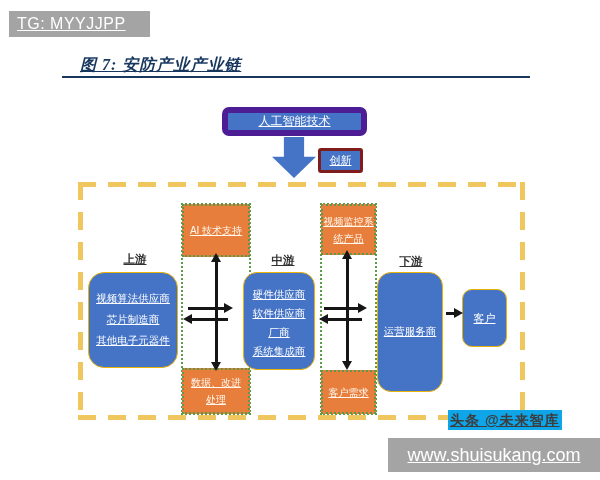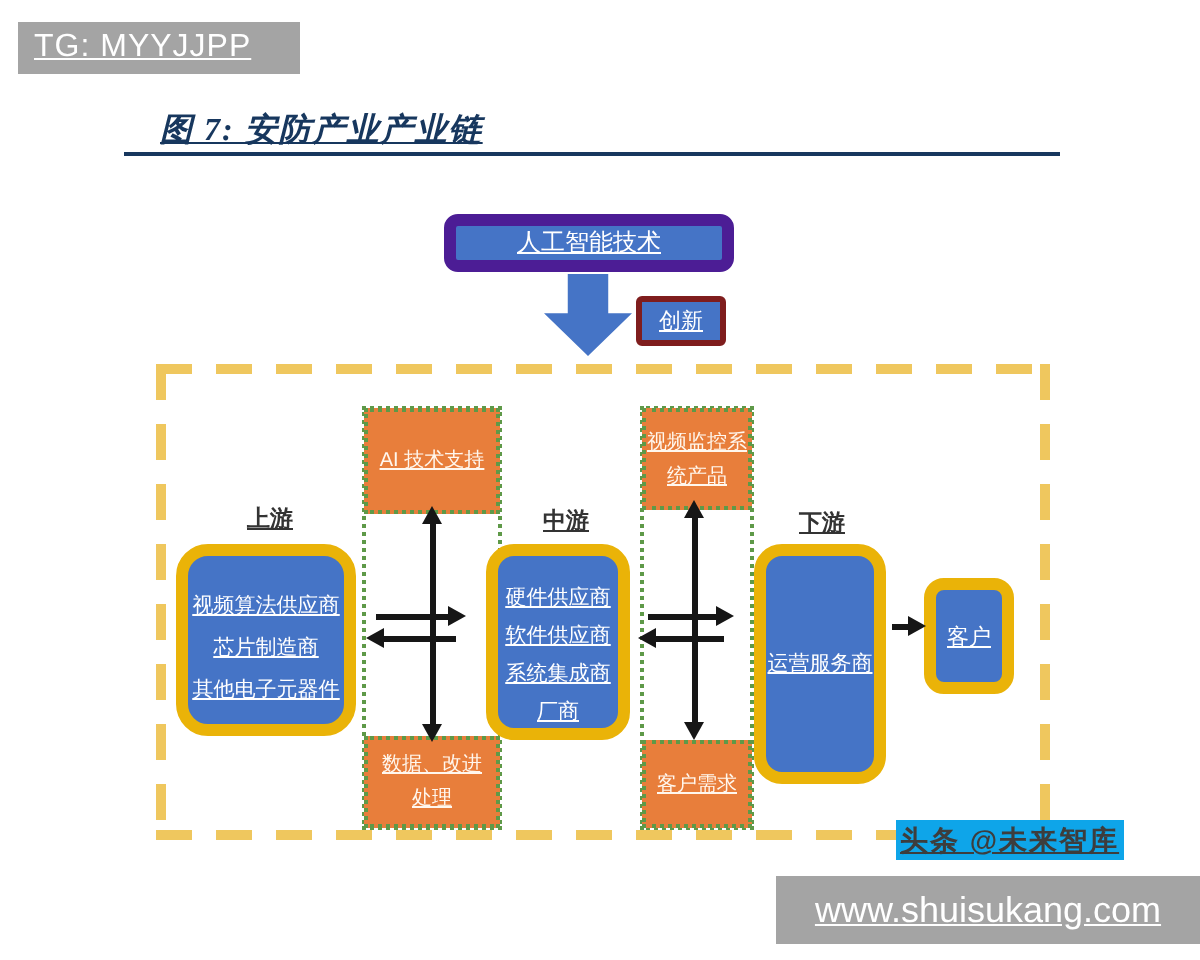--- a/index.html
+++ b/index.html
@@ -69,21 +69,21 @@
   .col2-bottom { bottom:-1px; height:44px; }
   .col2-top span { width:52px; }
   
   .stage-label { position:absolute; width:50px; text-align:center;
     color:#333333; font-size:11.5px; font-weight:bold; }
   .label-up   { left:110px; top:252px; }
   .label-mid  { left:258px; top:253px; }
   .label-down { left:386px; top:254px; }
   
   .bluebox { position:absolute; background:#4574c6; color:#ffffff;
-    text-align:center; border:6px solid #eab308; }
+    text-align:center; border:1px solid #eab308; }
   .box-upstream { left:88px; top:272px; width:90px; height:96px; border-radius:16px;
     font-size:10.5px; padding-top:15px; }
   .box-upstream .ln { line-height:21px; }
   .box-midstream { left:243px; top:272px; width:72px; height:98px; border-radius:14px;
     font-size:10.5px; padding-top:12px; }
   .box-midstream .ln { line-height:19px; }
   .box-downstream { left:377px; top:272px; width:66px; height:120px; border-radius:14px;
     font-size:10.5px; display:flex; align-items:center; justify-content:center; }
   .box-customer { left:462px; top:289px; width:45px; height:58px; border-radius:10px;
     font-size:11px; display:flex; align-items:center; justify-content:center; }
@@ -152,22 +152,22 @@
 
   <div class="bluebox box-upstream">
     <div class="ln">视频算法供应商</div>
     <div class="ln">芯片制造商</div>
     <div class="ln">其他电子元器件</div>
   </div>
 
   <div class="bluebox box-midstream">
     <div class="ln">硬件供应商</div>
     <div class="ln">软件供应商</div>
+    <div class="ln">厂商</div>
     <div class="ln">系统集成商</div>
-    <div class="ln">厂商</div>
   </div>
 
   <div class="bluebox box-downstream">运营服务商</div>
 
   <div class="bluebox box-customer">客户</div>
 
   <div class="harrow" style="left:188px; top:307px; width:36px;">
     <i class="hd hd-right"></i>
   </div>
   <div class="harrow" style="left:192px; top:318px; width:36px;">

